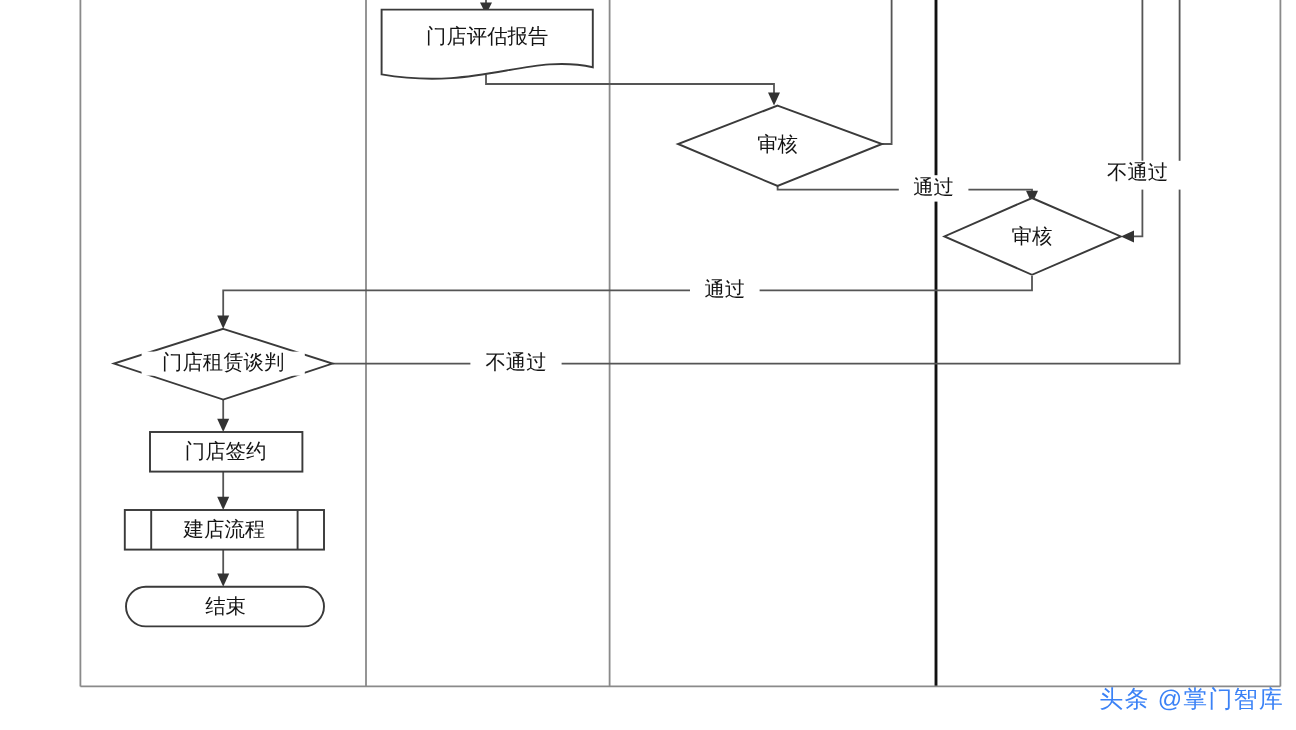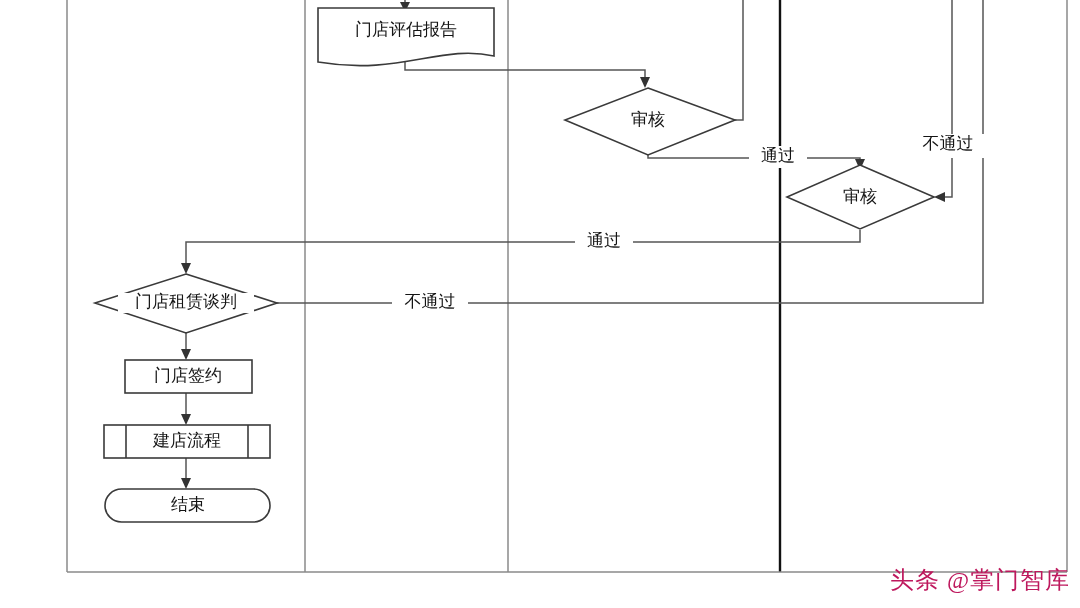--- a/index.html
+++ b/index.html
@@ -65,23 +65,23 @@
     dominant-baseline: middle;
   }
   .label-bg {
     fill: #ffffff;
     stroke: none;
   }
   .watermark {
     position: absolute;
     right: 10px;
     bottom: 12px;
-    font-family: Liberation Serif, serif;
-    font-size: 24px;
-    color: #be185d;
+    font-family: Liberation Sans, sans-serif;
+    font-size: 20px;
+    color: #3b82f6;
     letter-spacing: 1px;
     white-space: nowrap;
   }
 </style>
 </head>
 <body>
 
 <div id="flow-root">
   <svg id="flow-svg" viewBox="0 0 1080 608">
 

